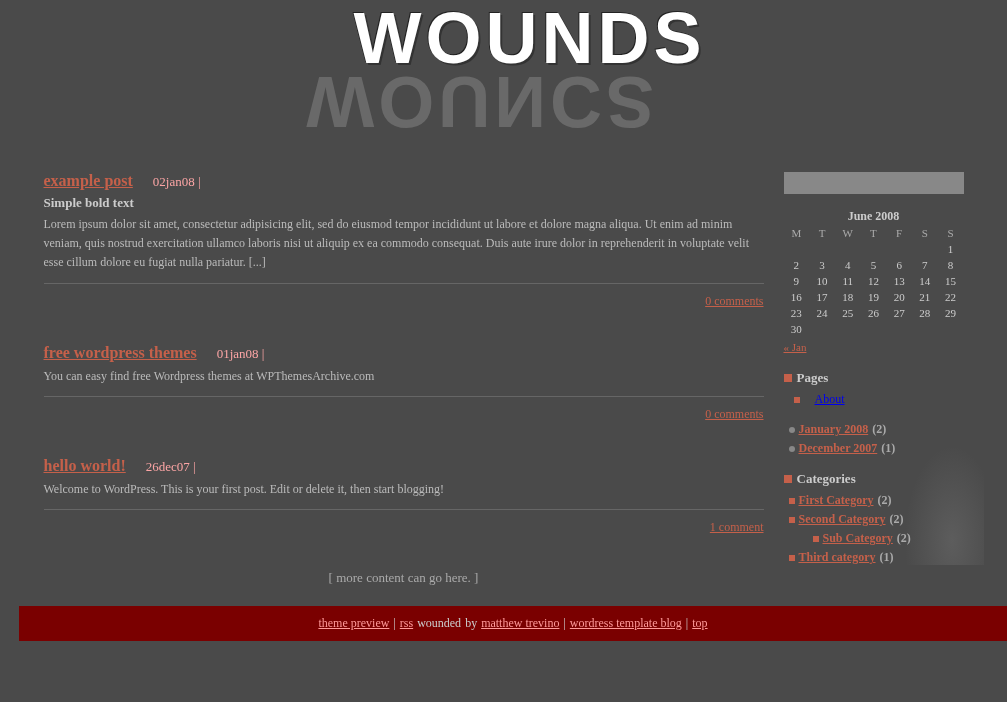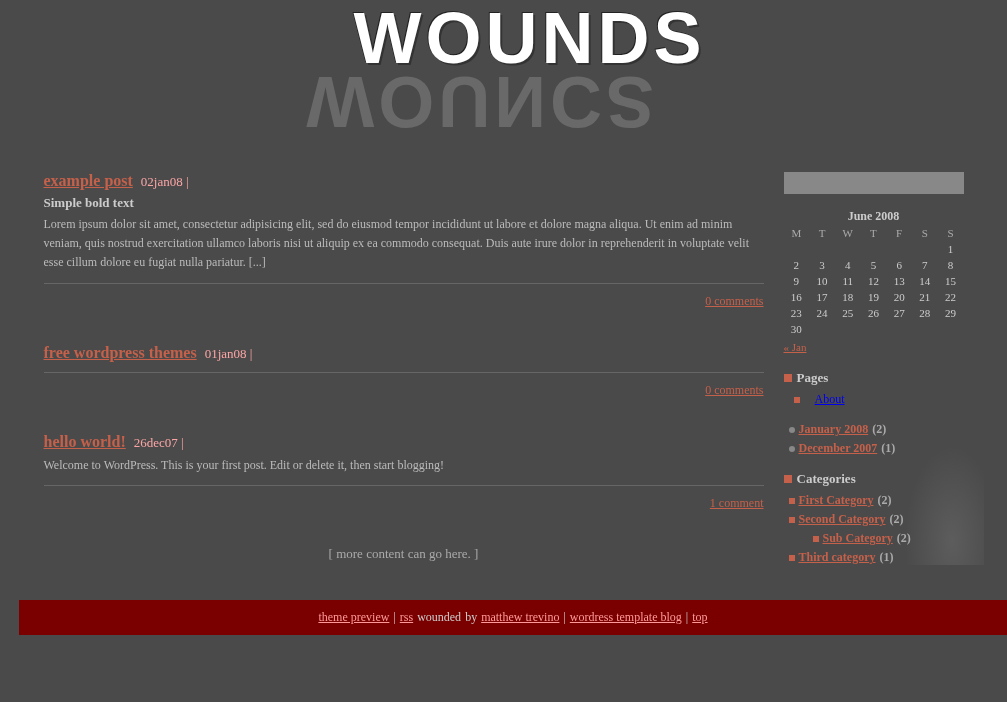--- a/index.html
+++ b/index.html
@@ -62,21 +62,21 @@
     }
 
     
     .post {
       margin-bottom: 20px;
       padding-bottom: 15px;
     }
     .post-header {
       display: flex;
       align-items: baseline;
-      gap: 8px;
+      gap: 20px;
       margin-bottom: 5px;
     }
     .post-title {
       font-size: 16px;
       font-weight: bold;
       color: #c5604a;
       text-decoration: underline;
       cursor: pointer;
     }
     .post-date {
@@ -300,20 +300,21 @@
           <p class="post-bold">Simple bold text</p>
           <p class="post-content">Lorem ipsum dolor sit amet, consectetur adipisicing elit, sed do eiusmod tempor incididunt ut labore et dolore magna aliqua. Ut enim ad minim veniam, quis nostrud exercitation ullamco laboris nisi ut aliquip ex ea commodo consequat. Duis aute irure dolor in reprehenderit in voluptate velit esse cillum dolore eu fugiat nulla pariatur. [...]</p>
           <hr class="post-separator">
           <div class="post-comments">0 comments</div>
         </div>
         <div class="post">
           <div class="post-header">
             <a class="post-title" href="#">free wordpress themes</a>
             <span class="post-date">01jan08 |</span>
           </div>
+          <p class="post-content">You can easy find free Wordpress themes at WPThemesArchive.com</p>
           <hr class="post-separator">
           <div class="post-comments">0 comments</div>
         </div>
         <div class="post">
           <div class="post-header">
             <a class="post-title" href="#">hello world!</a>
             <span class="post-date">26dec07 |</span>
           </div>
           <p class="post-content">Welcome to WordPress. This is your first post. Edit or delete it, then start blogging!</p>
           <hr class="post-separator">

